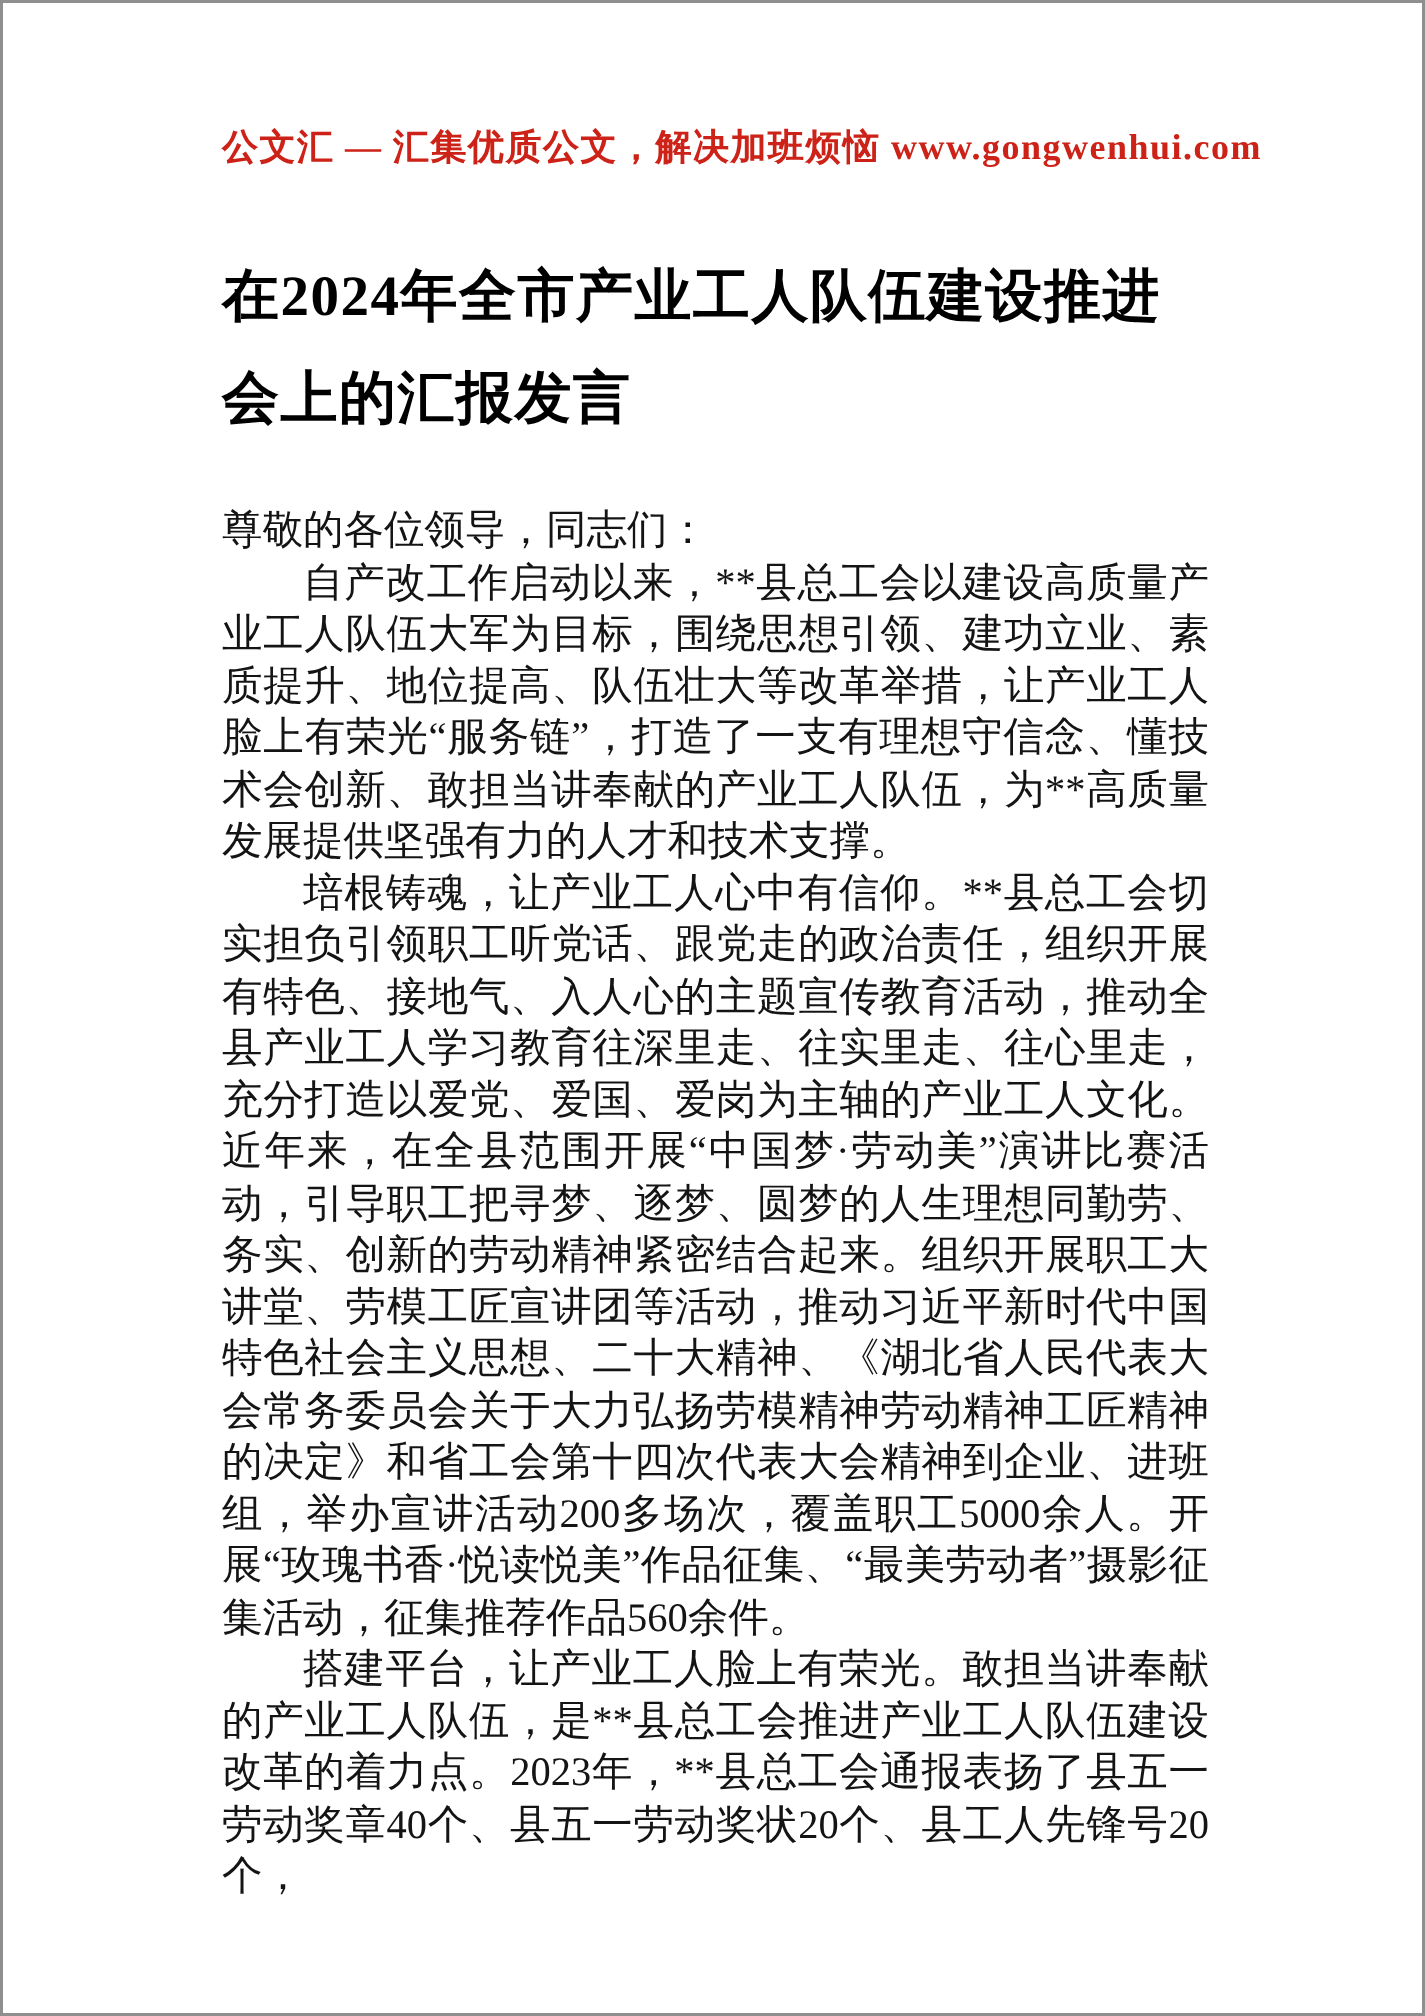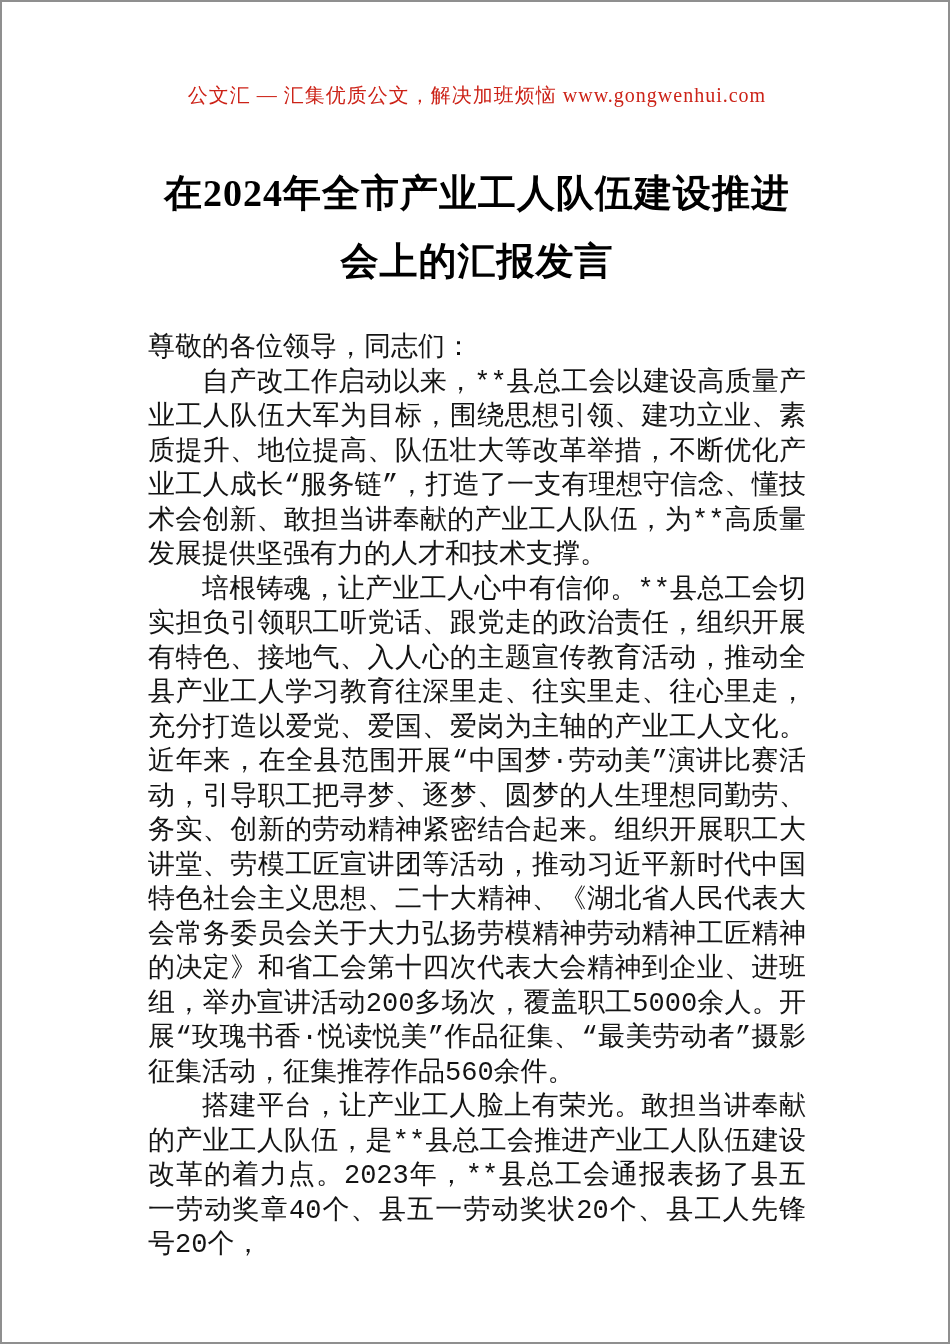--- a/index.html
+++ b/index.html
@@ -14,54 +14,54 @@
     background: #ffffff;
     border: 2px solid #8f8f8f;
     padding: 80px 142px 60px 146px;
   }
   .doc-header {
     text-align: center;
     margin-bottom: 50px;
   }
   .doc-header-text {
     color: #cc2217;
-    font-weight: normal;
-    font-size: 20px;
+    font-weight: bold;
+    font-size: 24px;
     letter-spacing: 1px;
     white-space: nowrap;
   }
   .doc-title {
     font-size: 38px;
     font-weight: bold;
     color: #000000;
-    text-align: center;
+    text-align: left;
     line-height: 68px;
     margin-bottom: 36px;
     letter-spacing: 1px;
   }
   .doc-body {
     font-size: 27px;
     line-height: 34.5px;
     text-align: justify;
     color: #141414;
   }
-  .para { margin: 0; font-family: Liberation Mono, monospace; }
+  .para { margin: 0; }
   .indent { text-indent: 2em; }
 </style>
 </head>
 <body>
 
 <div class="page">
 
   <div class="doc-header">
     <span class="doc-header-text">公文汇 — 汇集优质公文，解决加班烦恼 www.gongwenhui.com</span>
   </div>
 
   <h1 class="doc-title">在2024年全市产业工人队伍建设推进会上的汇报发言</h1>
 
   <div class="doc-body">
     <p class="para">尊敬的各位领导，同志们：</p>
-    <p class="para indent">自产改工作启动以来，**县总工会以建设高质量产业工人队伍大军为目标，围绕思想引领、建功立业、素质提升、地位提高、队伍壮大等改革举措，不断优化产业工人成长“服务链”，打造了一支有理想守信念、懂技术会创新、敢担当讲奉献的产业工人队伍，为**高质量发展提供坚强有力的人才和技术支撑。</p>
+    <p class="para indent">自产改工作启动以来，**县总工会以建设高质量产业工人队伍大军为目标，围绕思想引领、建功立业、素质提升、地位提高、队伍壮大等改革举措，让产业工人脸上有荣光“服务链”，打造了一支有理想守信念、懂技术会创新、敢担当讲奉献的产业工人队伍，为**高质量发展提供坚强有力的人才和技术支撑。</p>
     <p class="para indent">培根铸魂，让产业工人心中有信仰。**县总工会切实担负引领职工听党话、跟党走的政治责任，组织开展有特色、接地气、入人心的主题宣传教育活动，推动全县产业工人学习教育往深里走、往实里走、往心里走，充分打造以爱党、爱国、爱岗为主轴的产业工人文化。近年来，在全县范围开展“中国梦·劳动美”演讲比赛活动，引导职工把寻梦、逐梦、圆梦的人生理想同勤劳、务实、创新的劳动精神紧密结合起来。组织开展职工大讲堂、劳模工匠宣讲团等活动，推动习近平新时代中国特色社会主义思想、二十大精神、《湖北省人民代表大会常务委员会关于大力弘扬劳模精神劳动精神工匠精神的决定》和省工会第十四次代表大会精神到企业、进班组，举办宣讲活动200多场次，覆盖职工5000余人。开展“玫瑰书香·悦读悦美”作品征集、“最美劳动者”摄影征集活动，征集推荐作品560余件。</p>
     <p class="para indent">搭建平台，让产业工人脸上有荣光。敢担当讲奉献的产业工人队伍，是**县总工会推进产业工人队伍建设改革的着力点。2023年，**县总工会通报表扬了县五一劳动奖章40个、县五一劳动奖状20个、县工人先锋号20个，</p>
   </div>
 
 </div>
 
 </body></html>

